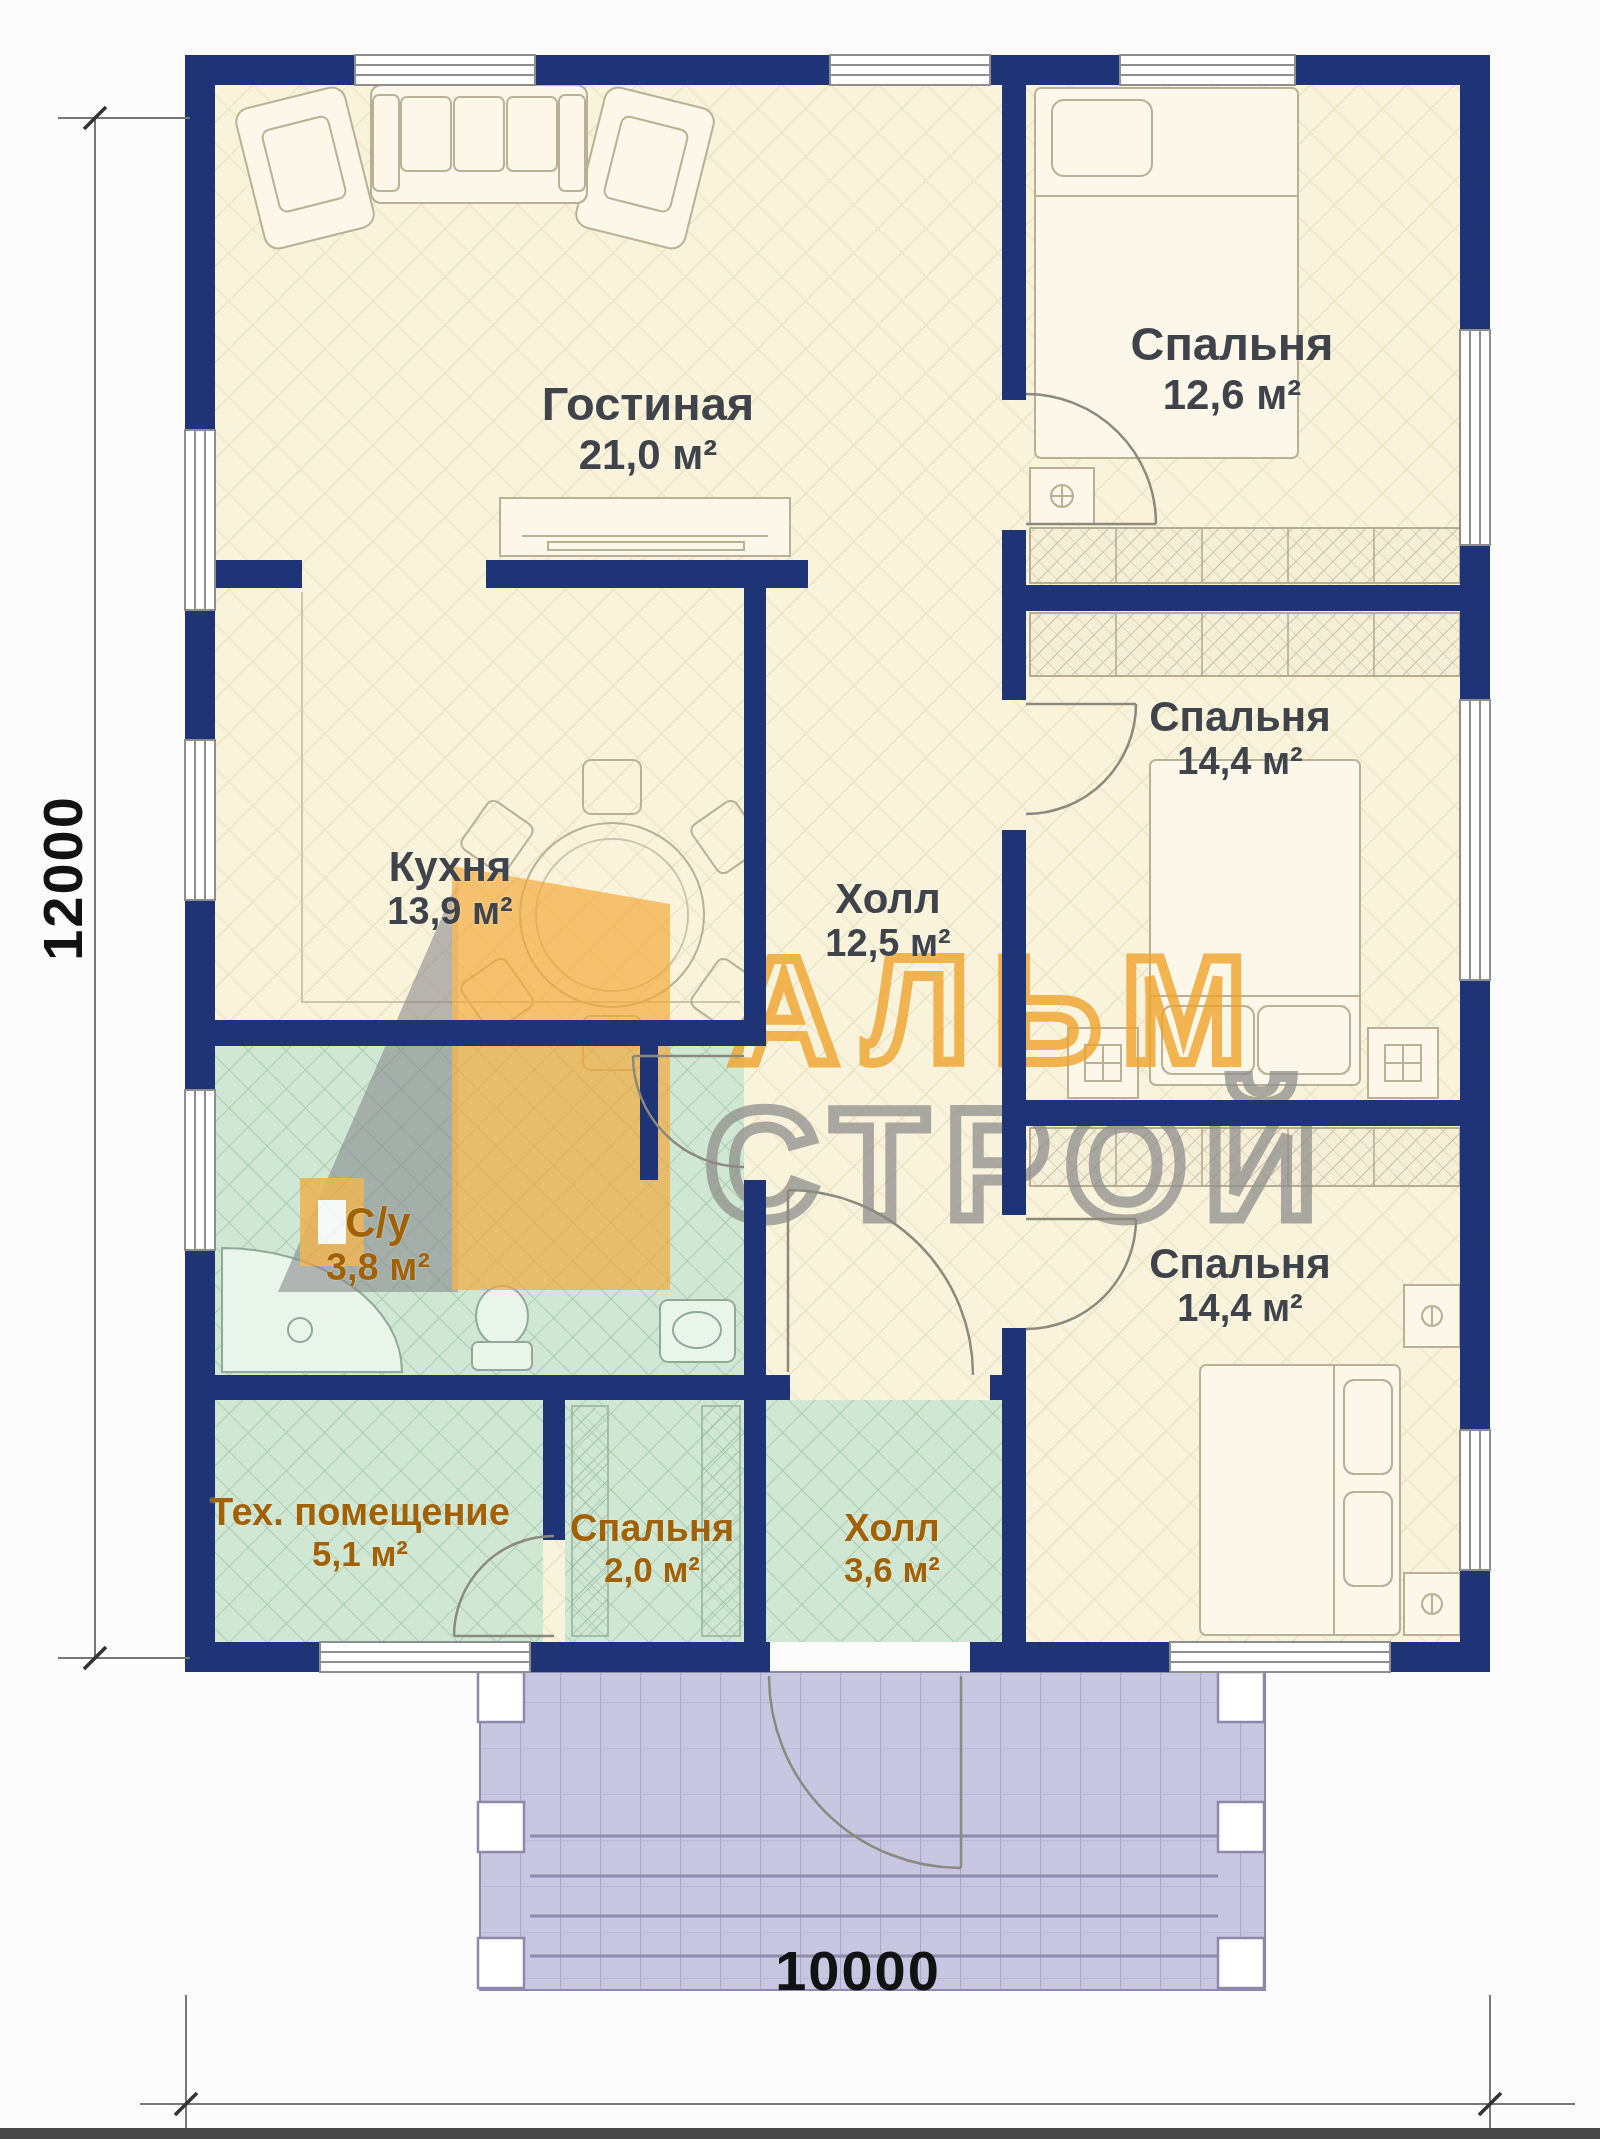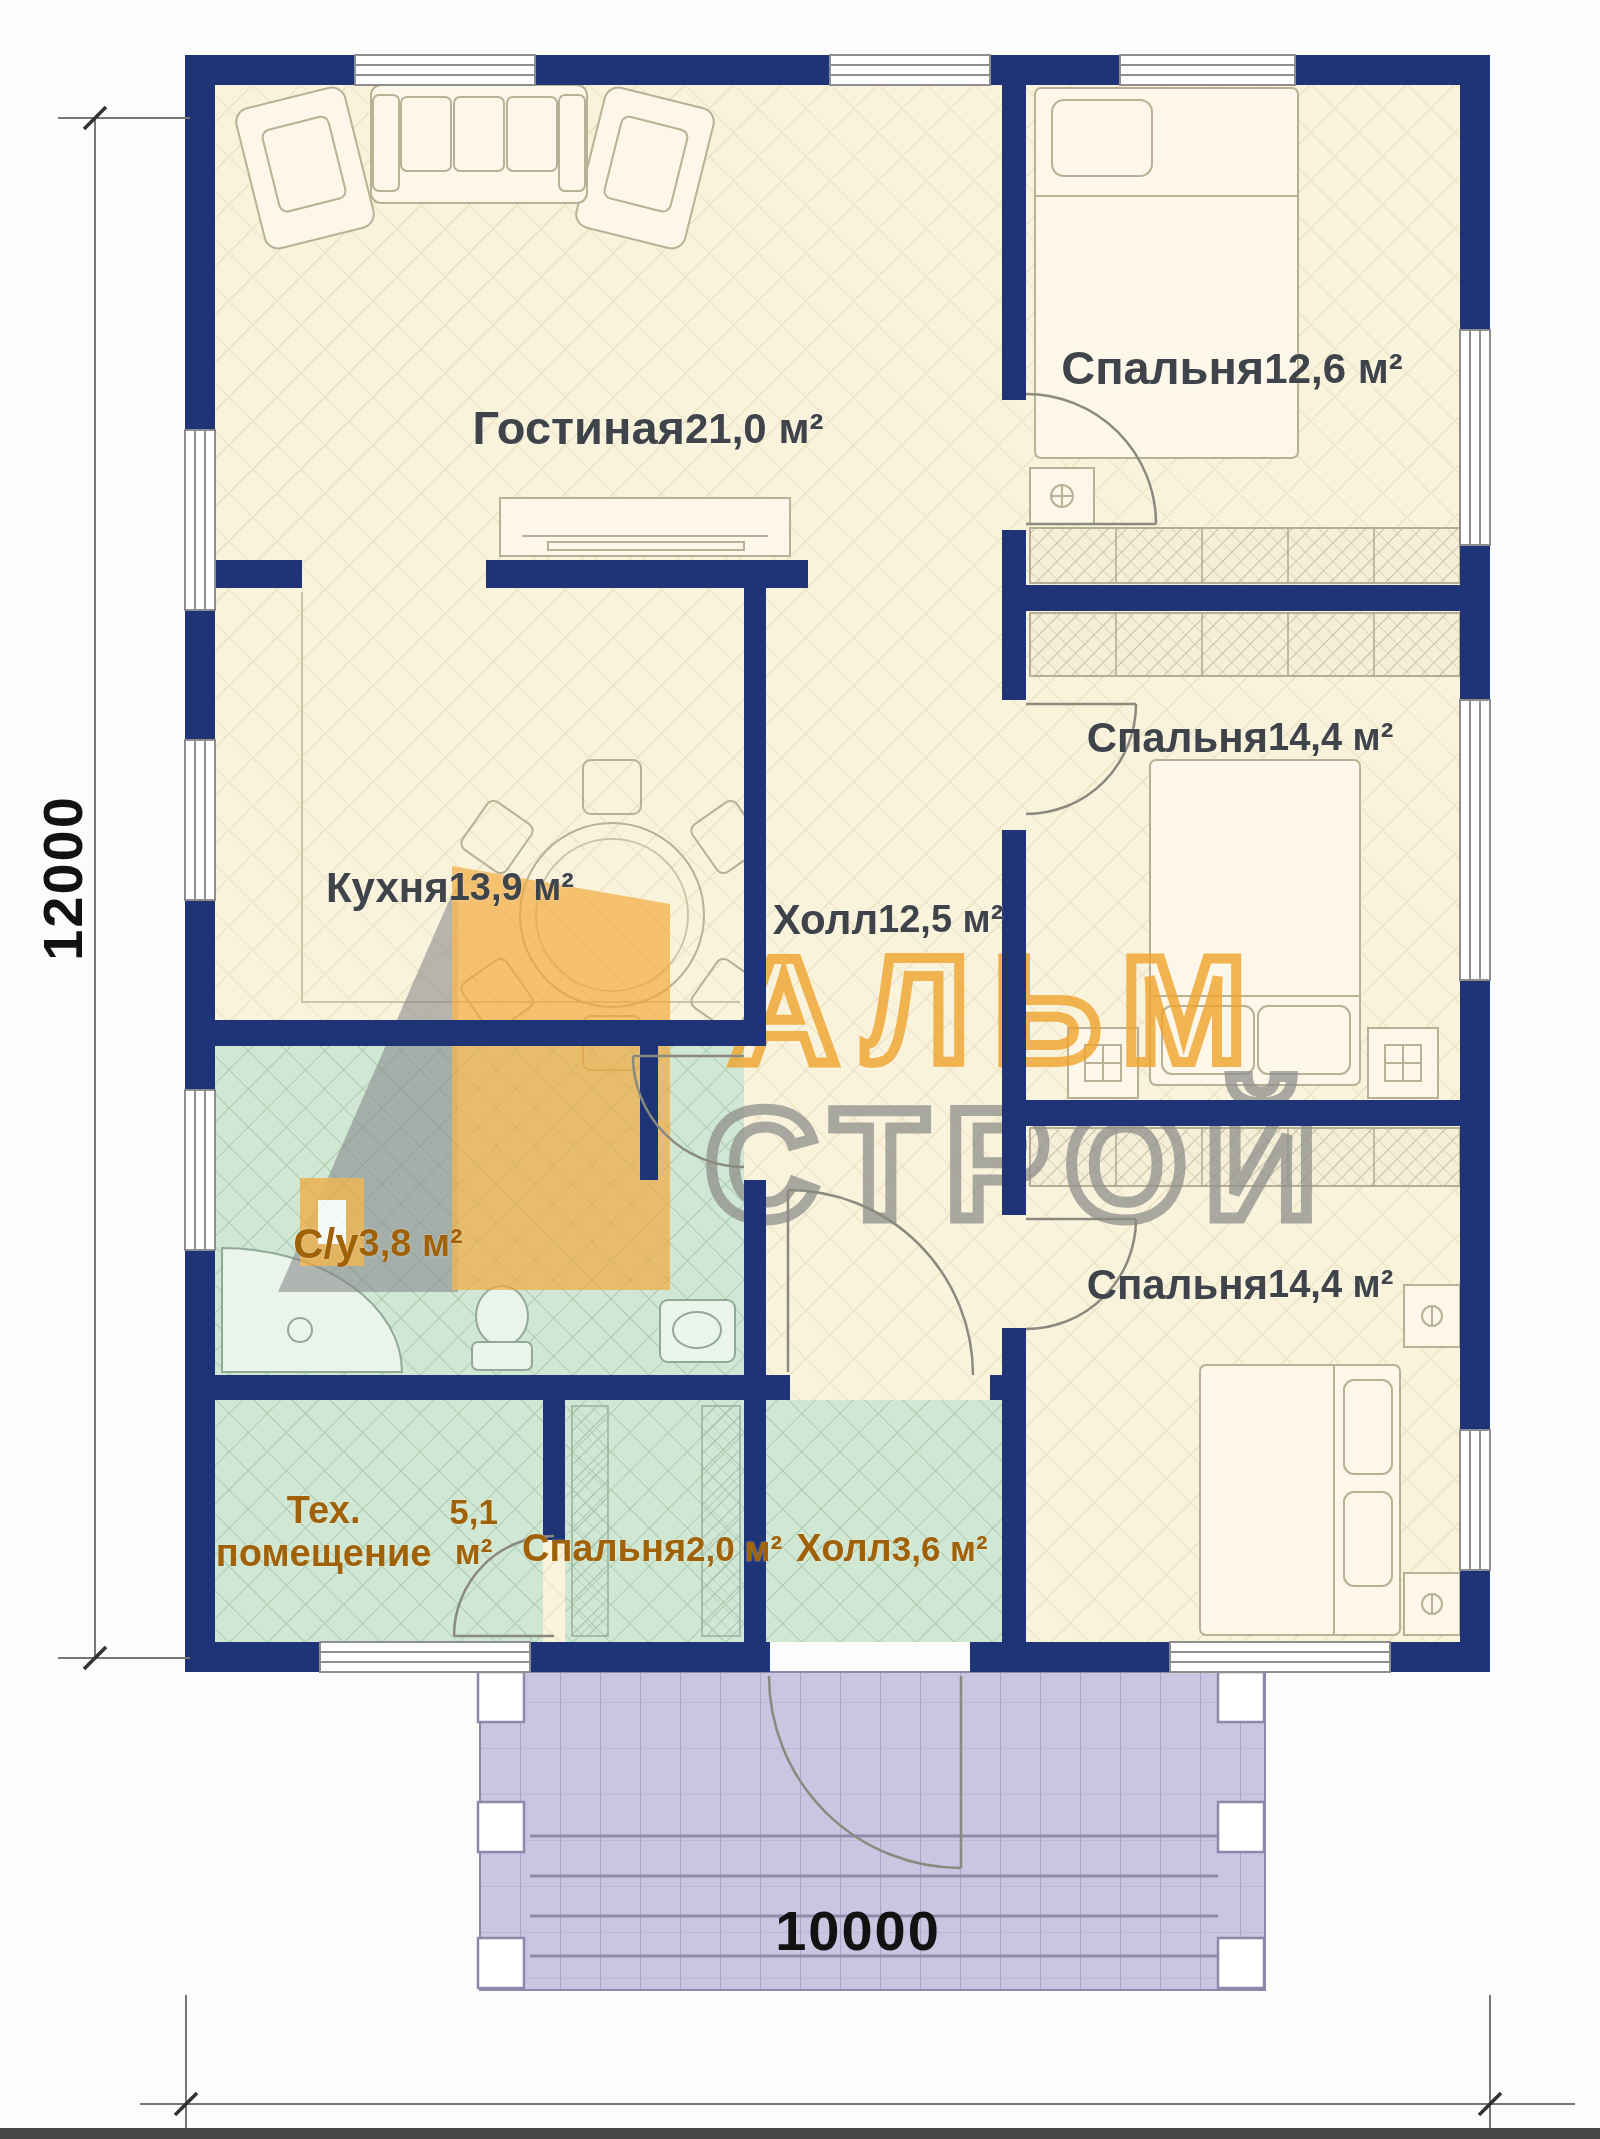--- a/index.html
+++ b/index.html
@@ -7,21 +7,21 @@
     position:relative;
     width:1600px;height:2139px;
     background:#fcfcfc;
     font-family:"Liberation Sans", sans-serif;
     overflow:hidden;
   }
   .canvas svg{position:absolute;left:0;top:0;}
   .room-label{
     position:absolute;
     transform:translate(-50%,-50%);
-    display:flex;align-items:center;
+    display:flex;flex-direction:column;align-items:center;
     text-align:center;
     color:#3f444a;
     font-weight:bold;
     line-height:1.12;
     white-space:nowrap;
     text-shadow:0 0 2px rgba(255,255,255,.6);
   }
   .room-label .rname{font-size:42px;}
   .room-label .rarea{font-size:38px;}
   .room-label--big .rname{font-size:47px;}
@@ -435,15 +435,15 @@
 <div class="room-label room-label--small room-label--green" style="left:892px;top:1548px;">
   <span class="rname">Холл</span>
   <span class="rarea">3,6 м²</span>
 </div>
 <div class="room-label" style="left:1240px;top:1285px;">
   <span class="rname">Спальня</span>
   <span class="rarea">14,4 м²</span>
 </div>
 
 <div class="dim-label dim-label--vertical" style="left:62px;top:878px;">12000</div>
-<div class="dim-label" style="left:858px;top:1930px;">10000</div>
+<div class="dim-label" style="left:858px;top:1970px;">10000</div>
 
 </div>
 
 </body></html>

